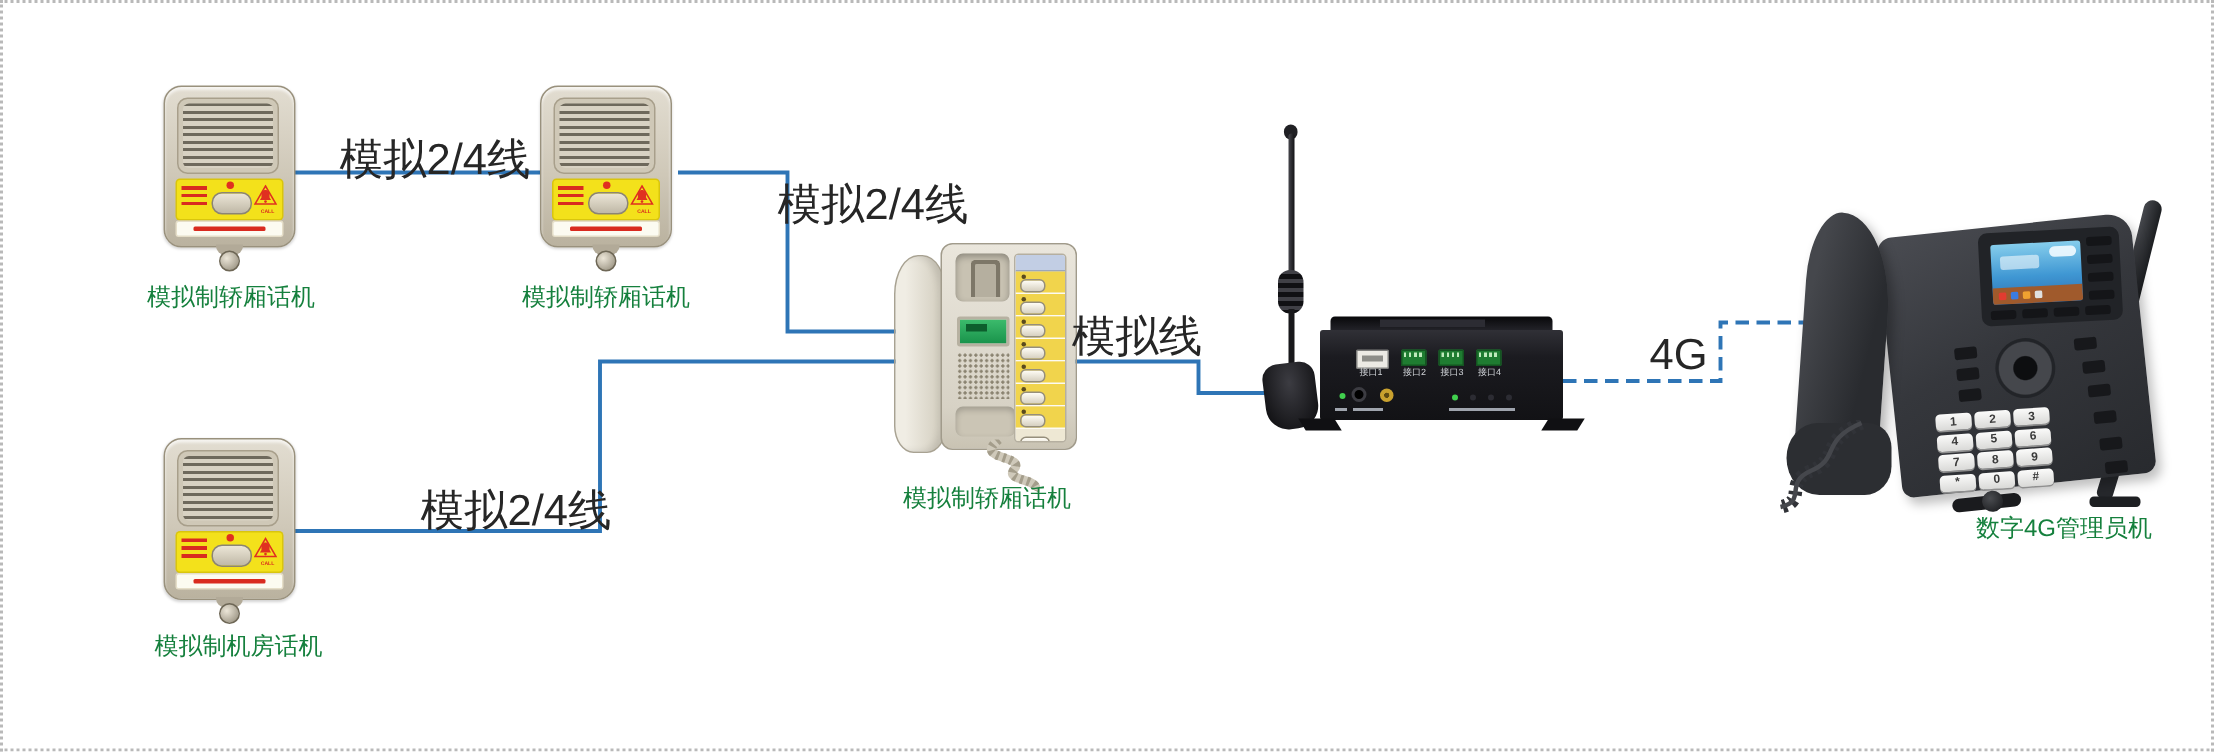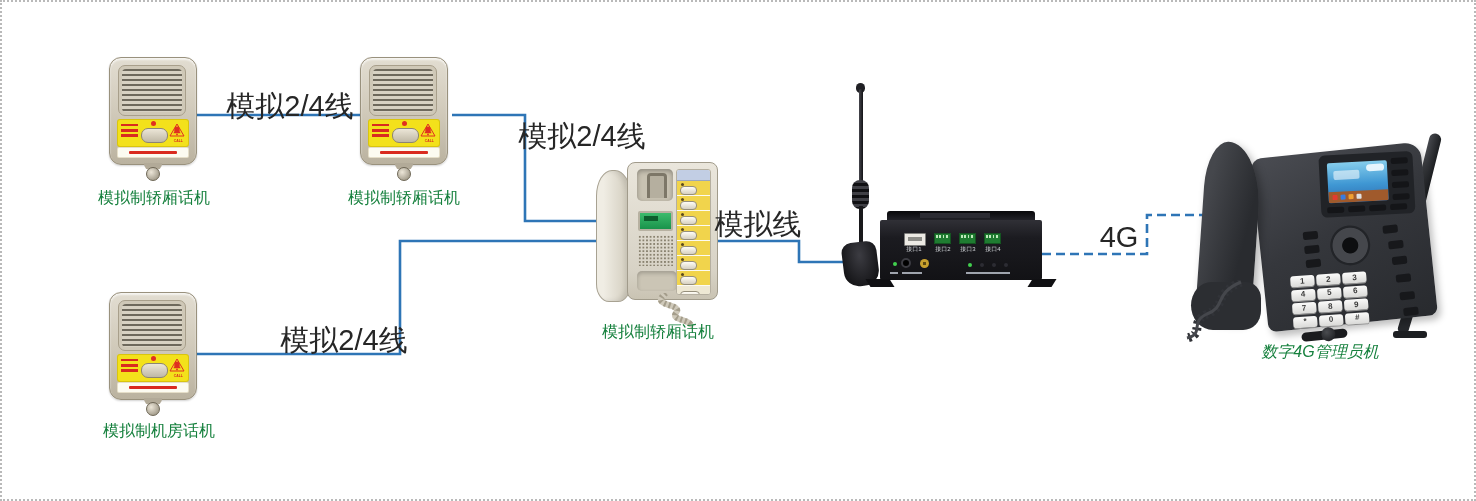--- a/index.html
+++ b/index.html
@@ -389,15 +389,15 @@
     <svg class="ip-cord" width="78" height="62" viewBox="0 0 78 62">
       <path d="M58,2 C30,14 44,26 24,34 C6,42 22,54 4,58" fill="none" stroke="#313338" stroke-width="9" stroke-dasharray="2.6 3.4"></path>
       <path d="M58,2 C30,14 44,26 24,34 C6,42 22,54 4,58" fill="none" stroke="#45474c" stroke-width="3"></path>
     </svg>
   </div>
 
   <div class="node-label" style="left:152px;top:186px;">模拟制轿厢话机</div>
   <div class="node-label" style="left:402px;top:186px;">模拟制轿厢话机</div>
   <div class="node-label" style="left:157px;top:419px;">模拟制机房话机</div>
   <div class="node-label" style="left:656px;top:320px;">模拟制轿厢话机</div>
-  <div class="node-label" style="left:1318px;top:340px;font-style:italic;">数字4G管理员机</div>
+  <div class="node-label" style="left:1374px;top:340px;">数字4G管理员机</div>
 
 </div>
 
 </body></html>

